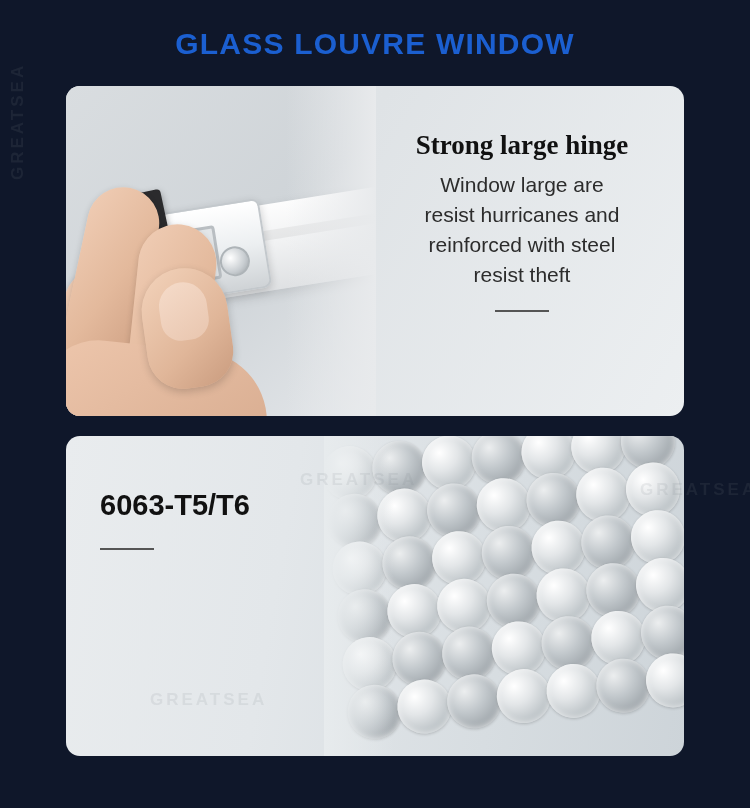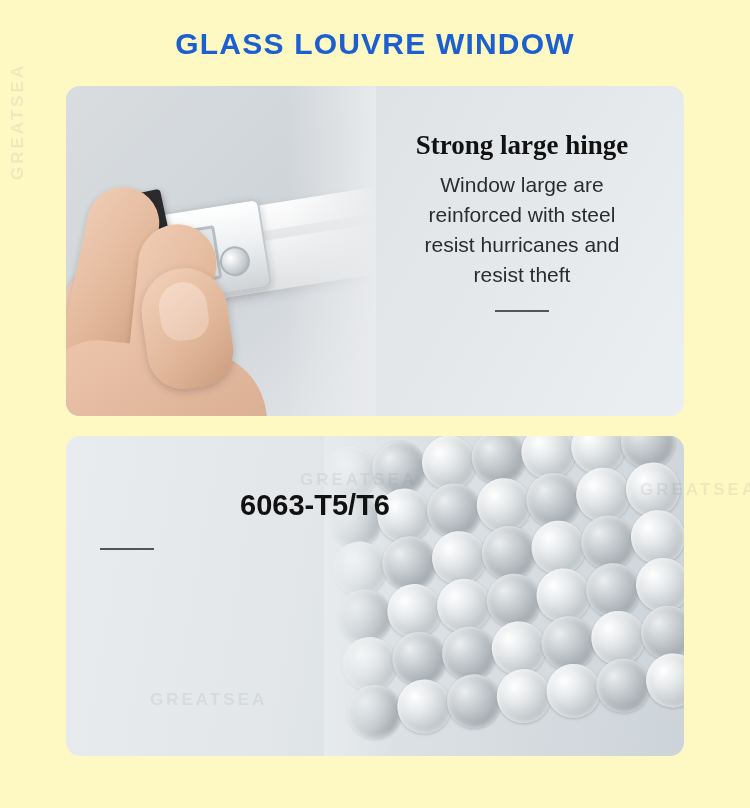--- a/index.html
+++ b/index.html
@@ -12,21 +12,21 @@
     background: #f2f2f2;
     font-family: "Liberation Sans", sans-serif;
     overflow: hidden;
     position: relative;
   }
 
   .page {
     position: relative;
     width: 750px;
     height: 808px;
-    background: #fef9c3;
+    background: #0f172a;
   }
 
   
   .header {
     padding-top: 26px;
     text-align: center;
   }
   .header-title {
     font-size: 30px;
     font-weight: bold;
@@ -221,21 +221,20 @@
     background: #555;
     margin: 20px auto 0 auto;
   }
 
   
   .card-alu {
     margin-top: 20px;
     height: 320px;
     background: linear-gradient(100deg, #e9ecee 0%, #e3e7ea 35%, #d7dde1 70%, #cdd4d9 100%);
     display: flex;
-    text-align: right;
   }
   .alu-text {
     width: 290px;
     padding: 52px 0 0 34px;
     z-index: 3;
   }
   .alu-title {
     font-size: 29px;
     font-weight: bold;
     color: #111;
@@ -326,22 +325,22 @@
         <div class="thumb">
           <div class="nail"></div>
         </div>
       </div>
       <div class="photo-fade"></div>
     </div>
     <div class="hinge-text">
       <h2 class="hinge-title">Strong large hinge</h2>
       <div class="hinge-body">
         <div>Window large are</div>
+        <div>resist hurricanes and</div>
         <div>reinforced with steel</div>
-        <div>resist hurricanes and</div>
         <div>resist theft</div>
       </div>
       <div class="rule"></div>
     </div>
   </div>
 
   <div class="card card-alu">
     <div class="bars">
       <div class="bar-grid">
         <div class="bar-row">

